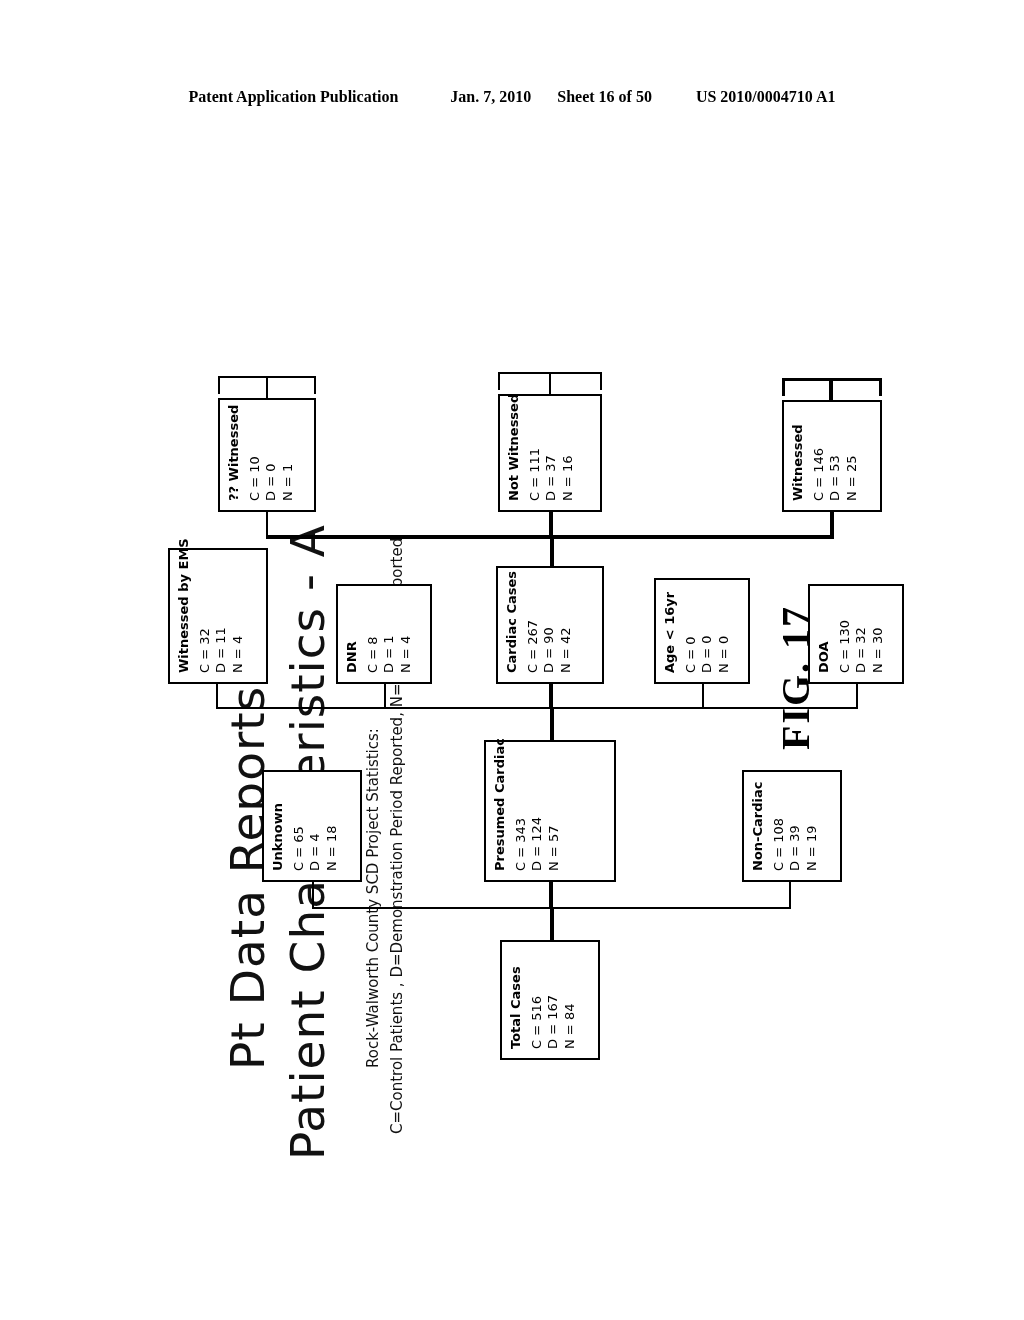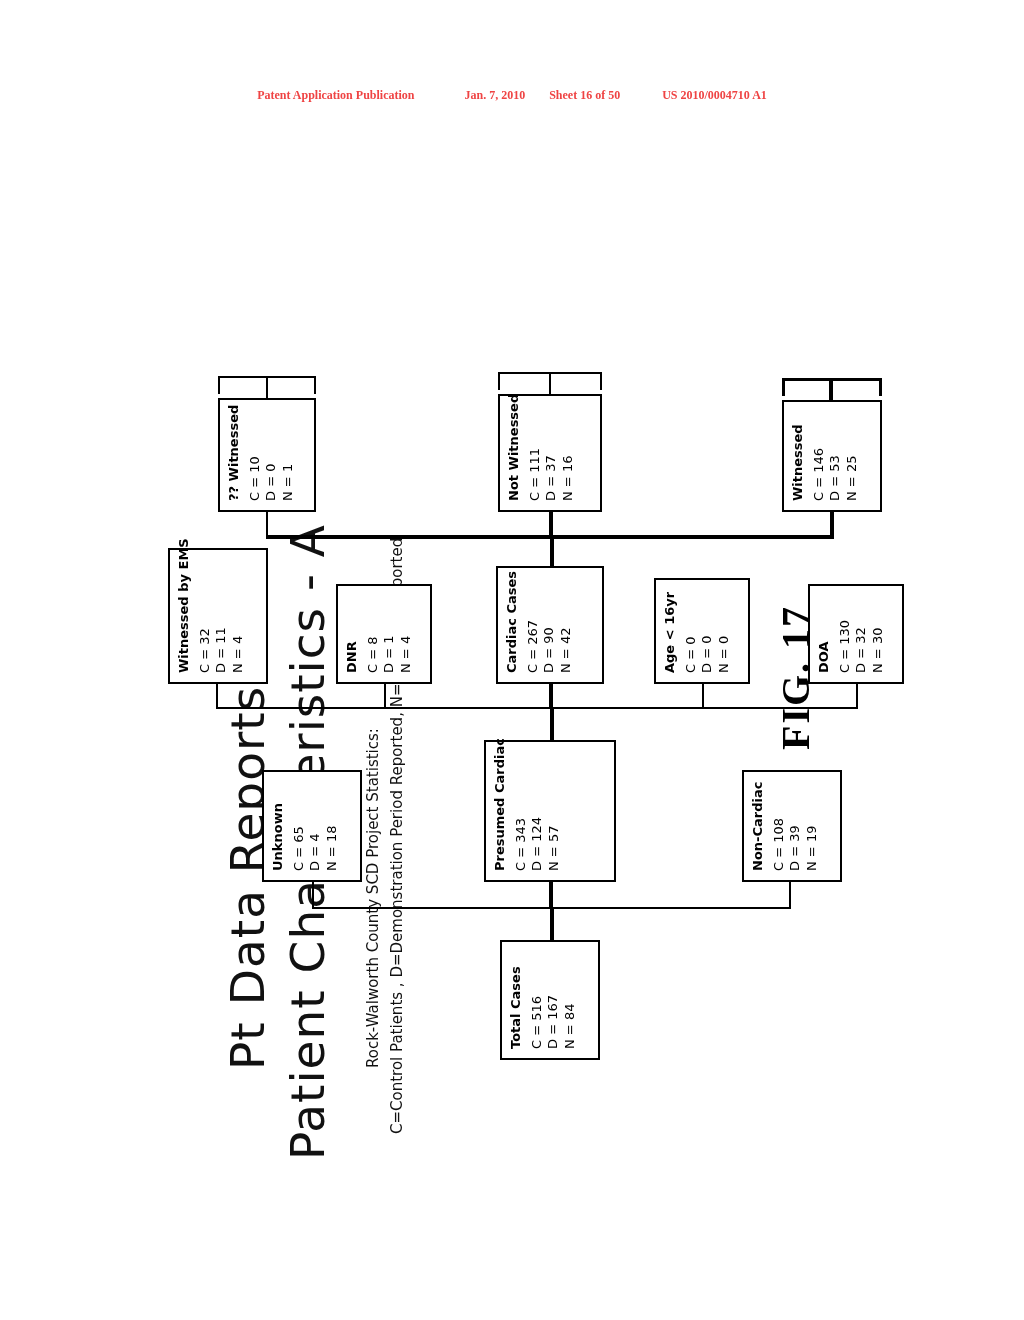--- a/index.html
+++ b/index.html
@@ -17,22 +17,22 @@
 
   
   #patent-header {
     position: absolute;
     top: 88px;
     left: 0;
     width: 1024px;
     text-align: center;
     font-family: "Liberation Serif", serif;
     font-weight: bold;
-    font-size: 12px;
-    color: #ef4444;
+    font-size: 16px;
+    color: #000000;
     white-space: nowrap;
   }
   #patent-header span { display: inline-block; vertical-align: baseline; }
   .hdr-gap-a { width: 44px; }
   .hdr-gap-b { width: 18px; }
   .hdr-gap-c { width: 36px; }
 
   
   
   #figure-canvas {

